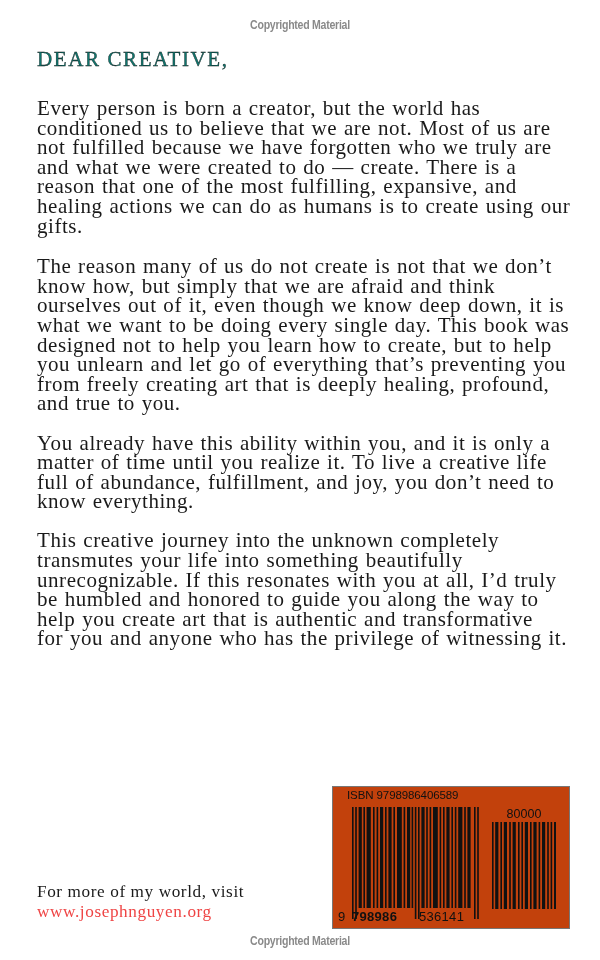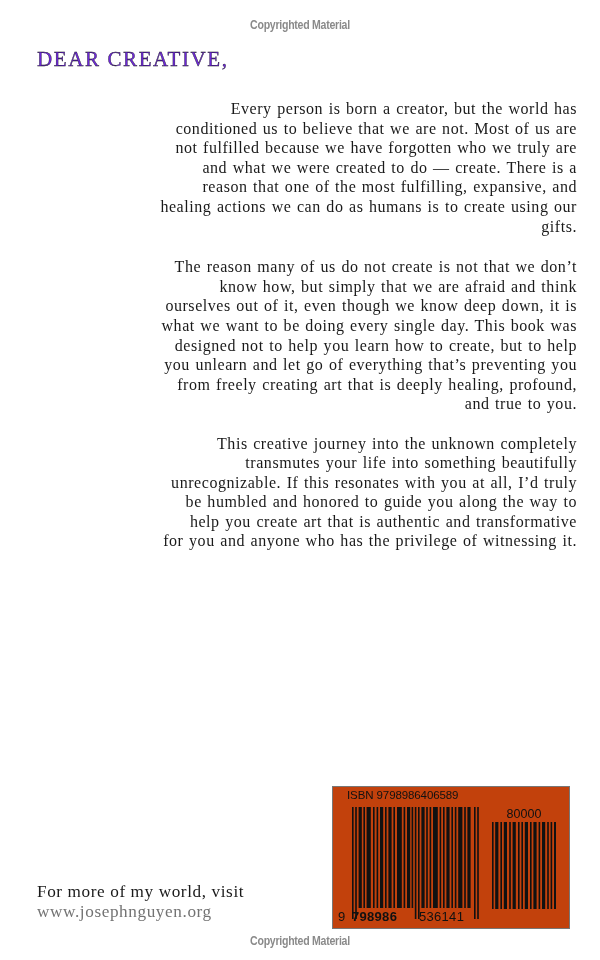--- a/index.html
+++ b/index.html
@@ -31,52 +31,51 @@
   .wm-bottom { top: 934px; }
 
   .heading {
     position: absolute;
     left: 37px;
     top: 47px;
     margin: 0;
     font-size: 21px;
     font-weight: normal;
     letter-spacing: 1.6px;
-    color: #6d28d9;
+    color: #0f766e;
     -webkit-text-stroke: 0.35px #111;
   }
 
   .body-text {
     position: absolute;
     left: 37px;
     top: 99px;
     width: 540px;
   }
   .para {
     margin: 0 0 19.6px 0;
-    font-size: 16px;
+    font-size: 21px;
     line-height: 19.6px;
     letter-spacing: 0.55px;
     word-spacing: 1px;
     white-space: pre-line;
-    text-align: right;
   }
   .p1 { margin-bottom: 21px; }
 
   .footer-text {
     position: absolute;
     left: 37px;
     top: 882px;
     margin: 0;
     font-size: 17.2px;
     line-height: 20px;
     letter-spacing: 0.6px;
     white-space: pre-line;
   }
-  .footer-link { color: #737373; text-decoration: none; }
+  .footer-link { color: #ef4444; text-decoration: none; }
 
   
   .barcode-box {
     position: absolute;
     left: 332px;
     top: 786px;
     width: 236px;
     height: 141px;
     border: 1px solid #777;
     background: #c2410c;
@@ -143,20 +142,24 @@
 healing actions we can do as humans is to create using our
 gifts.</p>
   <p class="para">The reason many of us do not create is not that we don’t
 know how, but simply that we are afraid and think
 ourselves out of it, even though we know deep down, it is
 what we want to be doing every single day. This book was
 designed not to help you learn how to create, but to help
 you unlearn and let go of everything that’s preventing you
 from freely creating art that is deeply healing, profound,
 and true to you.</p>
+  <p class="para">You already have this ability within you, and it is only a
+matter of time until you realize it. To live a creative life
+full of abundance, fulfillment, and joy, you don’t need to
+know everything.</p>
   <p class="para">This creative journey into the unknown completely
 transmutes your life into something beautifully
 unrecognizable. If this resonates with you at all, I’d truly
 be humbled and honored to guide you along the way to
 help you create art that is authentic and transformative
 for you and anyone who has the privilege of witnessing it.</p>
 </div>
 
 <div class="footer-text"><span>For more of my world, visit</span>
 <a class="footer-link">www.josephnguyen.org</a></div>

